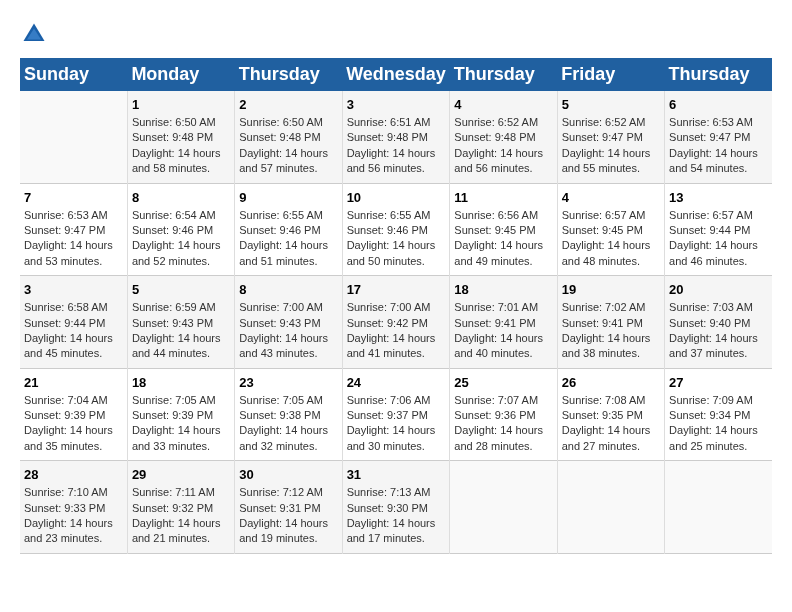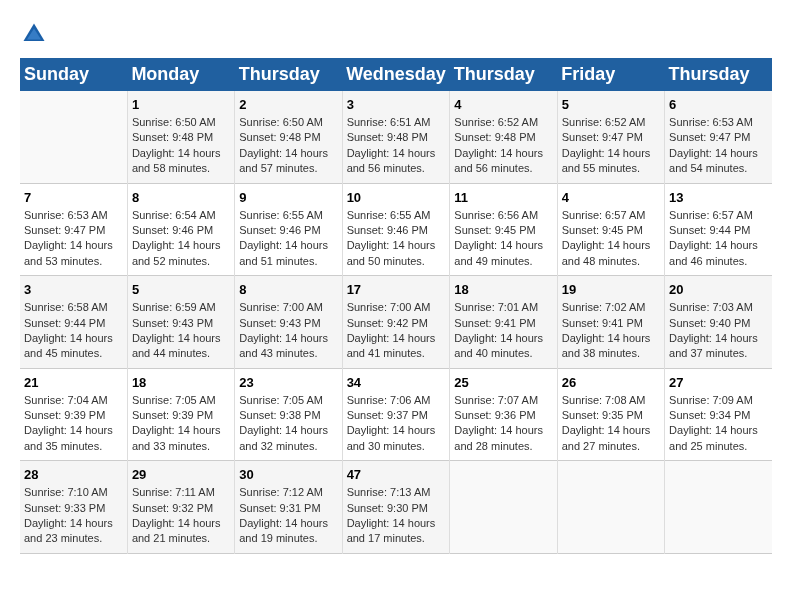--- a/index.html
+++ b/index.html
@@ -172,36 +172,36 @@
         <td><span class="day-number">20</span>
         <span class="cell-text">Sunrise: 7:03 AM<br>Sunset: 9:40 PM<br>Daylight: 14 hours and 37 minutes.</span></td>
       </tr>
       <tr>
         <td><span class="day-number">21</span>
         <span class="cell-text">Sunrise: 7:04 AM<br>Sunset: 9:39 PM<br>Daylight: 14 hours and 35 minutes.</span></td>
         <td><span class="day-number">18</span>
         <span class="cell-text">Sunrise: 7:05 AM<br>Sunset: 9:39 PM<br>Daylight: 14 hours and 33 minutes.</span></td>
         <td><span class="day-number">23</span>
         <span class="cell-text">Sunrise: 7:05 AM<br>Sunset: 9:38 PM<br>Daylight: 14 hours and 32 minutes.</span></td>
-        <td><span class="day-number">34</span>
+        <td><span class="day-number">24</span>
         <span class="cell-text">Sunrise: 7:06 AM<br>Sunset: 9:37 PM<br>Daylight: 14 hours and 30 minutes.</span></td>
         <td><span class="day-number">25</span>
         <span class="cell-text">Sunrise: 7:07 AM<br>Sunset: 9:36 PM<br>Daylight: 14 hours and 28 minutes.</span></td>
         <td><span class="day-number">26</span>
         <span class="cell-text">Sunrise: 7:08 AM<br>Sunset: 9:35 PM<br>Daylight: 14 hours and 27 minutes.</span></td>
         <td><span class="day-number">27</span>
         <span class="cell-text">Sunrise: 7:09 AM<br>Sunset: 9:34 PM<br>Daylight: 14 hours and 25 minutes.</span></td>
       </tr>
       <tr>
         <td><span class="day-number">28</span>
         <span class="cell-text">Sunrise: 7:10 AM<br>Sunset: 9:33 PM<br>Daylight: 14 hours and 23 minutes.</span></td>
         <td><span class="day-number">29</span>
         <span class="cell-text">Sunrise: 7:11 AM<br>Sunset: 9:32 PM<br>Daylight: 14 hours and 21 minutes.</span></td>
         <td><span class="day-number">30</span>
         <span class="cell-text">Sunrise: 7:12 AM<br>Sunset: 9:31 PM<br>Daylight: 14 hours and 19 minutes.</span></td>
-        <td><span class="day-number">47</span>
+        <td><span class="day-number">31</span>
         <span class="cell-text">Sunrise: 7:13 AM<br>Sunset: 9:30 PM<br>Daylight: 14 hours and 17 minutes.</span></td>
         <td class="empty-cell"></td>
         <td class="empty-cell"></td>
         <td class="empty-cell"></td>
       </tr>
     </tbody>
 </table>
 
 </body></html>

